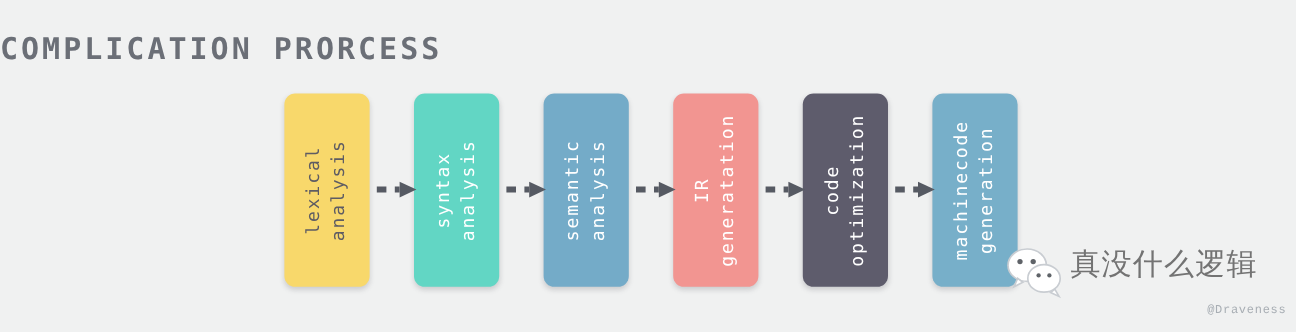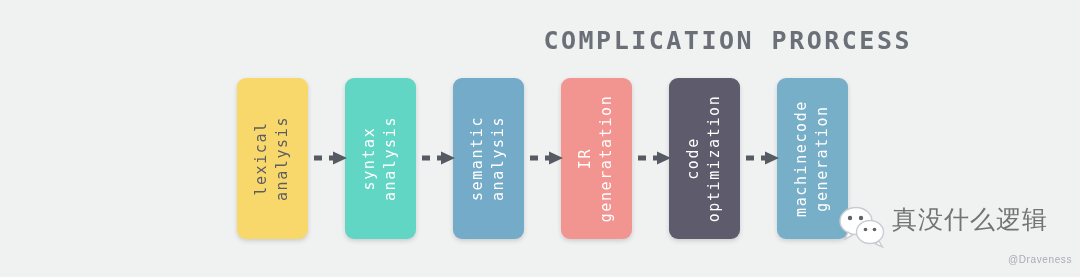--- a/index.html
+++ b/index.html
@@ -20,21 +20,21 @@
     width: 1080px;
     height: 277px;
   }
 
   
   #diagram-title {
     position: absolute;
     top: 26px;
     left: 0;
     width: 912px;
-    text-align: right;
+    text-align: left;
     font-family: "DejaVu Sans Mono", "Liberation Mono", monospace;
     font-size: 25px;
     font-weight: 700;
     letter-spacing: 2.5px;
     color: #6B6F77;
     white-space: nowrap;
   }
 
   
   #flow-row {
@@ -109,21 +109,21 @@
     font-family: "DejaVu Sans", "Liberation Sans", sans-serif;
     font-size: 25px;
     color: #737373;
     letter-spacing: 1px;
     white-space: nowrap;
   }
   #watermark-handle {
     position: absolute;
     right: 8px;
     top: 57px;
-    font-family: Liberation Sans, sans-serif;
+    font-family: Liberation Mono, monospace;
     font-size: 10px;
     letter-spacing: 0.6px;
     color: #A8AEB4;
     white-space: nowrap;
   }
 </style>
 </head>
 <body style="background: rgb(240, 241, 241);">
 
 <div id="diagram-root">

